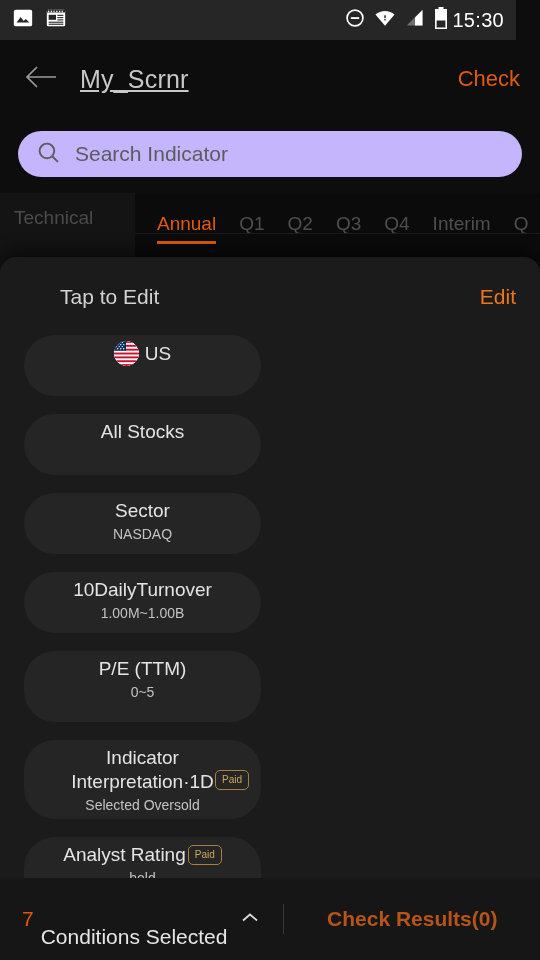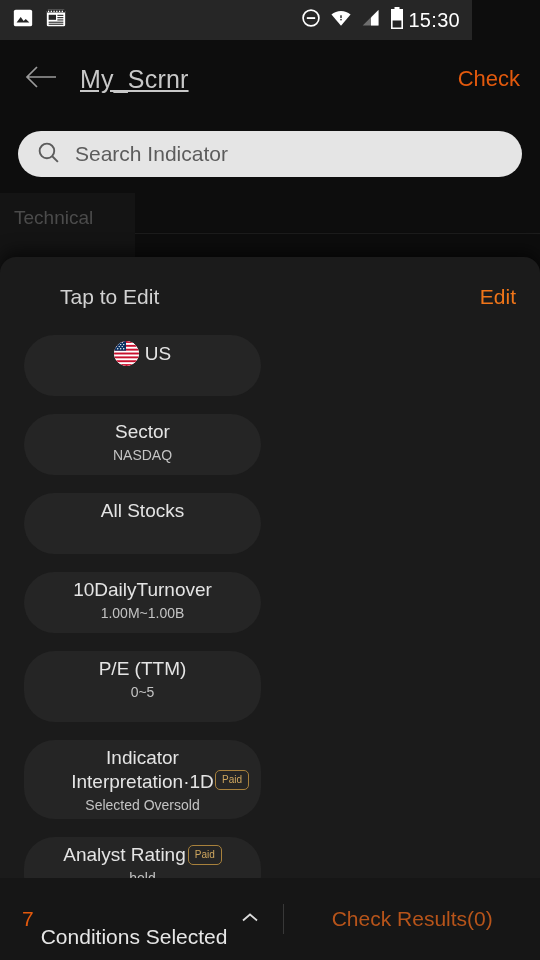--- a/index.html
+++ b/index.html
@@ -11,21 +11,21 @@
   }
   #app {
     position: relative;
     width: 540px; height: 960px;
     background: #0d0d0d;
   }
 
   
   .statusbar {
     position: absolute; top: 0; left: 0;
-    width: 472px; height: 40px;
+    width: 516px; height: 40px;
     background: #262626;
     display: flex; align-items: center;
     padding: 0 12px;
   }
   .sb-left { display: flex; align-items: center; gap: 11px; }
   .sb-right { margin-left: auto; display: flex; align-items: center; gap: 9px; }
   .sb-clock {
     color: #ffffff; font-size: 20px; letter-spacing: 0.3px;
     margin-left: 4px;
   }
@@ -51,21 +51,21 @@
     margin-left: auto;
     color: #e2590d;
     font-size: 22px;
     cursor: pointer;
   }
 
   
   .search-wrap {
     position: absolute; top: 131px; left: 18px;
     width: 504px; height: 46px;
-    background: #e5e5e5;
+    background: #c4b5fd;
     border-radius: 23px;
     display: flex; align-items: center;
     padding: 0 18px;
   }
   .search-ph {
     margin-left: 14px;
     color: #5c5c5c;
     font-size: 21px;
   }
 
@@ -206,20 +206,21 @@
   .vdiv {
     width: 1px; height: 30px; background: #383838;
     margin-left: 24px;
   }
   .check-btn {
     flex: 1;
     text-align: center;
     color: #b7541a;
     font-size: 21px;
     cursor: pointer;
+    font-weight: bold;
   }
 </style>
 </head>
 <body>
 
 <div id="app">
 
   <div class="statusbar">
     <div class="sb-left">
       <span class="ico">
@@ -297,20 +298,29 @@
           <path d="M15.6 15.6L21 21" stroke="#5c5c5c" stroke-width="1.8" fill="none"></path>
         </svg>
     </span>
     <span class="search-ph">Search Indicator</span>
   </div>
 
   <div class="behind">
     <div class="cat-col">
       <div class="cat-item">Technical</div>
       <div class="cat-item second">Financial</div>
+    </div>
+    <div class="tabs">
+      <span class="tab active">Annual</span>
+      <span class="tab">Q1</span>
+      <span class="tab">Q2</span>
+      <span class="tab">Q3</span>
+      <span class="tab">Q4</span>
+      <span class="tab">Interim</span>
+      <span class="tab">Q</span>
     </div>
   </div>
   <div class="tabs-rule"></div>
 
   <div class="sheet">
     <div class="sheet-head">
       <span class="sheet-title">Tap to Edit</span>
       <span class="edit-btn">Edit</span>
     </div>
 
@@ -351,26 +361,26 @@
                     <circle cx="12.5" cy="12.5" r="12.5"></circle>
                   </clipPath>
                 </defs>
             </svg>
           </span>
           <span class="chip-label">US</span>
         </div>
       </div>
 
       <div class="chip">
+        <span class="chip-label">All Stocks</span>
+      </div>
+
+      <div class="chip">
         <span class="chip-label">Sector</span>
         <span class="chip-sub">NASDAQ</span>
-      </div>
-
-      <div class="chip">
-        <span class="chip-label">All Stocks</span>
       </div>
 
       <div class="chip">
         <span class="chip-label">10DailyTurnover</span>
         <span class="chip-sub">1.00M~1.00B</span>
       </div>
 
       <div class="chip tall">
         <span class="chip-label">P/E (TTM)</span>
         <span class="chip-sub">0~5</span>

